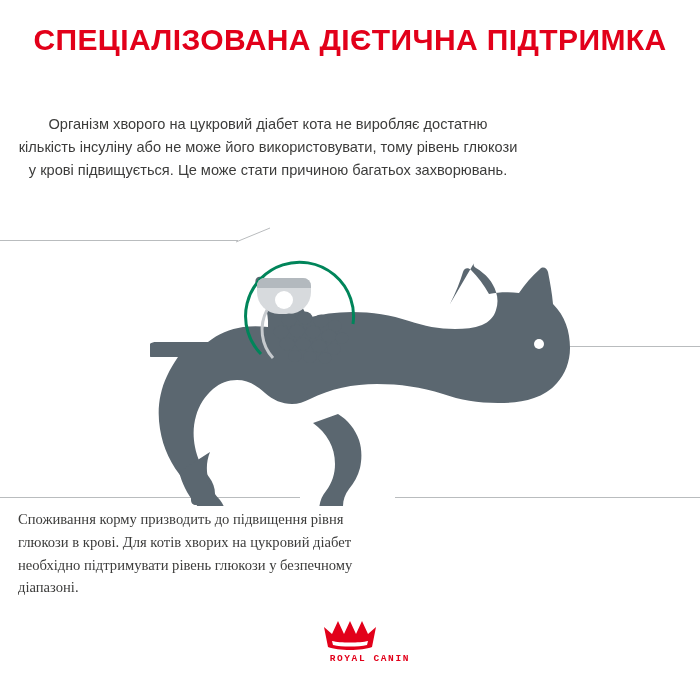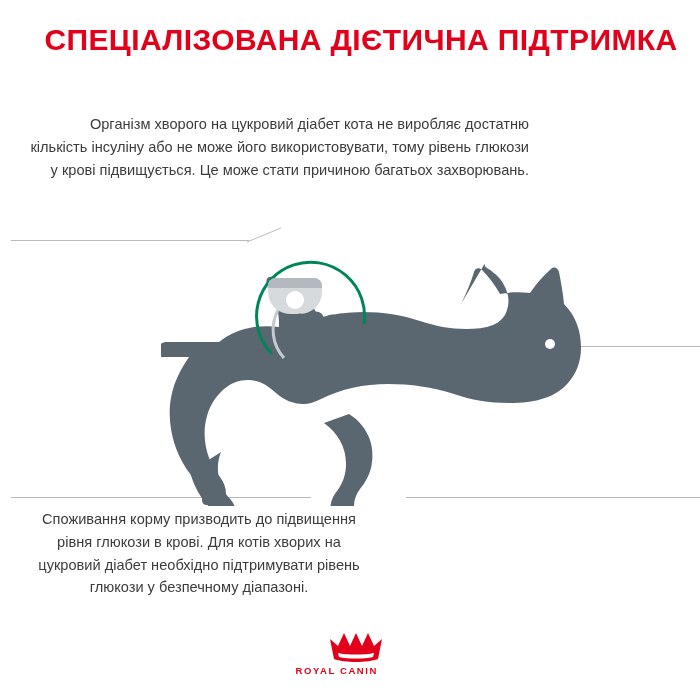--- a/index.html
+++ b/index.html
@@ -12,21 +12,20 @@
     height: 700px;
     position: relative;
     font-family: "Liberation Sans", sans-serif;
     overflow: hidden;
   }
 
   .page {
     position: absolute;
     inset: 0;
     background: #ffffff;
-    margin-left: 11px;
   }
 
   
   .title {
     position: absolute;
     top: 22px;
     left: 0;
     width: 700px;
     text-align: center;
     color: #e2001a;
@@ -40,27 +39,28 @@
   .para {
     position: absolute;
     color: #3c3c3b;
     font-size: 14.6px;
     line-height: 1.56;
   }
   .para-top {
     top: 113px;
     left: 18px;
     width: 500px;
-    text-align: right;
+    text-align: center;
   }
   .para-bottom {
     top: 508px;
     left: 18px;
     width: 340px;
-    text-align: center;
+    text-align: left;
+    font-family: Liberation Serif, serif;
   }
   .para-right {
     top: 357px;
     left: 520px;
     width: 165px;
     text-align: right;
   }
 
   
   .hline {
@@ -90,25 +90,26 @@
     position: absolute;
     top: 258px;
     left: 243px;
     width: 128px;
     height: 128px;
   }
 
   
   .logo {
     position: absolute;
-    bottom: 24px;
+    bottom: 36px;
     left: 50%;
     transform: translateX(-50%);
     width: 120px;
-    text-align: left;
+    text-align: right;
+    font-family: Liberation Mono, monospace;
   }
   .logo-mark { display: block; margin: 0 auto; }
   .logo-text {
     display: block;
     margin-top: 2px;
     color: #e2001a;
     font-size: 9.5px;
     font-weight: bold;
     letter-spacing: 1.6px;
   }

